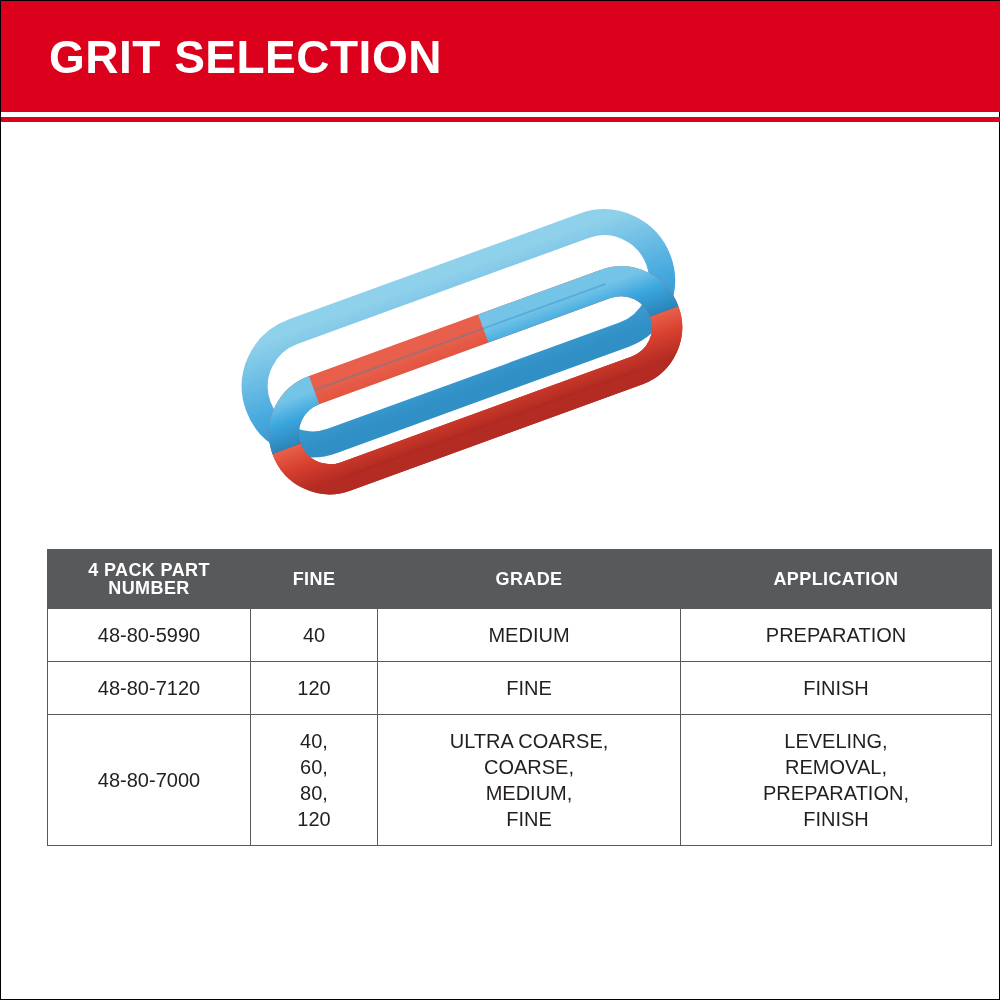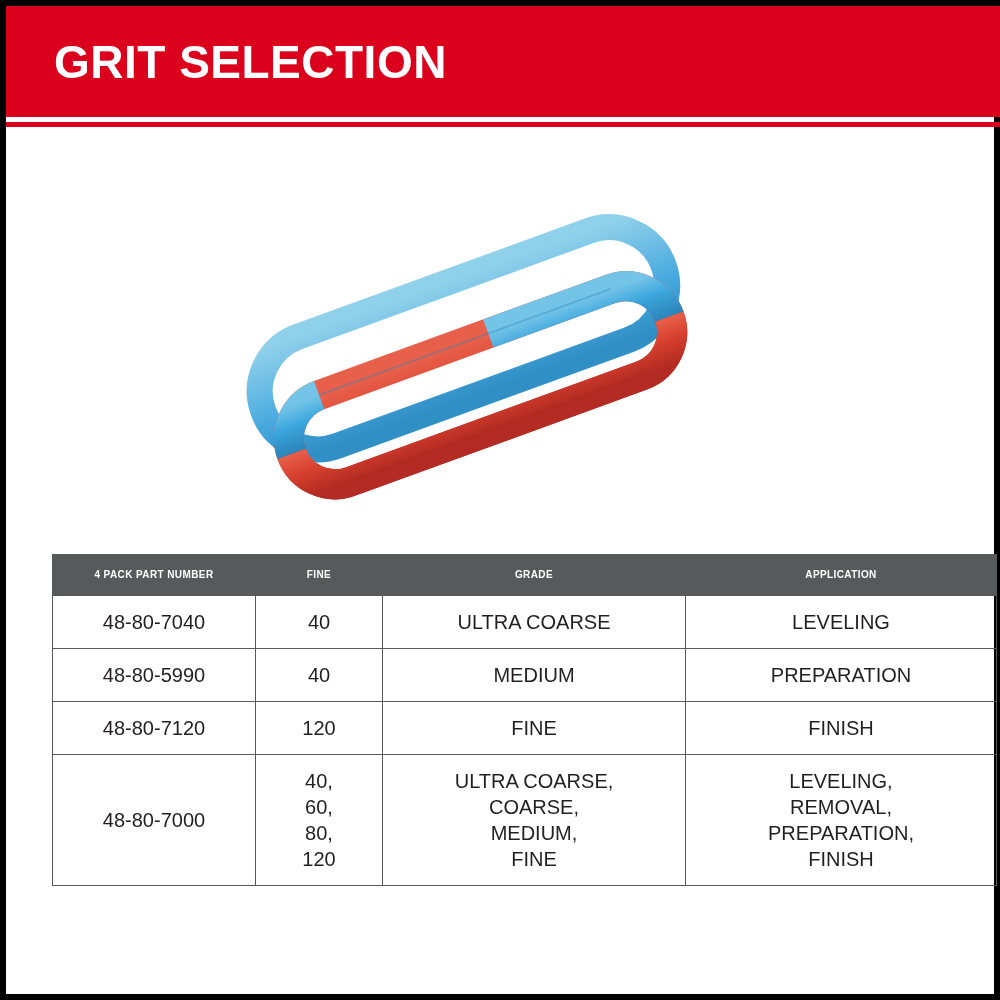--- a/index.html
+++ b/index.html
@@ -12,21 +12,21 @@
     background: #ffffff;
     font-family: "Liberation Sans", sans-serif;
     -webkit-font-smoothing: antialiased;
     overflow: hidden;
   }
   .page {
     position: relative;
     width: 1000px;
     height: 1000px;
     box-sizing: border-box;
-    border: 6px solid #000000;
+    border: 1px solid #000000;
   }
 
   
   .banner {
     position: absolute;
     left: 0;
     top: 0;
     width: 1000px;
     height: 111px;
     background: #db011c;
@@ -82,21 +82,21 @@
   .grit-table th,
   .grit-table td {
     border: 1px solid #58595b;
     text-align: center;
     vertical-align: middle;
     color: #231f20;
   }
   .grit-table thead th {
     background: #58595b;
     color: #ffffff;
-    font-size: 10px;
+    font-size: 18px;
     font-weight: bold;
     letter-spacing: 0.4px;
     line-height: 18px;
     padding: 11px 4px;
   }
   .grit-table tbody td {
     font-size: 20px;
     padding: 13px 6px;
     line-height: 26px;
     font-weight: normal;
@@ -177,26 +177,20 @@
     <thead>
       <tr>
         <th class="col-part">4 PACK PART NUMBER</th>
         <th class="col-grit">FINE</th>
         <th class="col-grade">GRADE</th>
         <th class="col-app">APPLICATION</th>
       </tr>
     </thead>
     <tbody>
       <tr>
-        <td>48-80-7040</td>
-        <td>40</td>
-        <td>ULTRA COARSE</td>
-        <td>LEVELING</td>
-      </tr>
-      <tr>
         <td>48-80-5990</td>
         <td>40</td>
         <td>MEDIUM</td>
         <td>PREPARATION</td>
       </tr>
       <tr>
         <td>48-80-7120</td>
         <td>120</td>
         <td>FINE</td>
         <td>FINISH</td>

